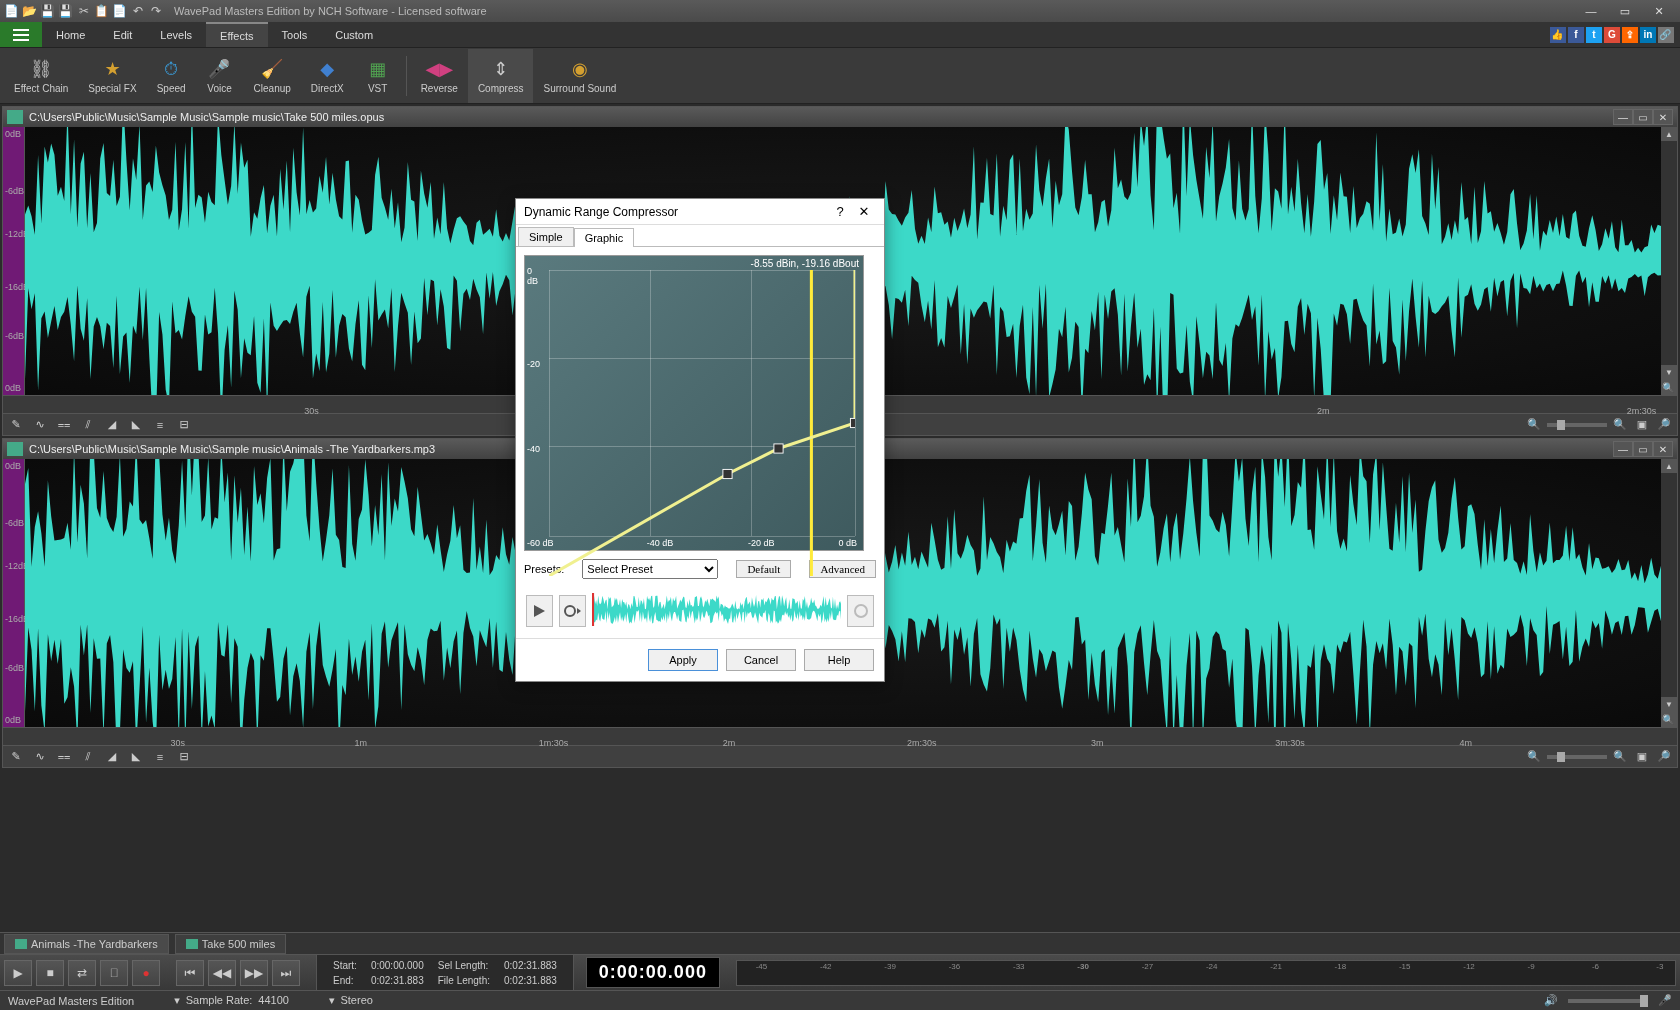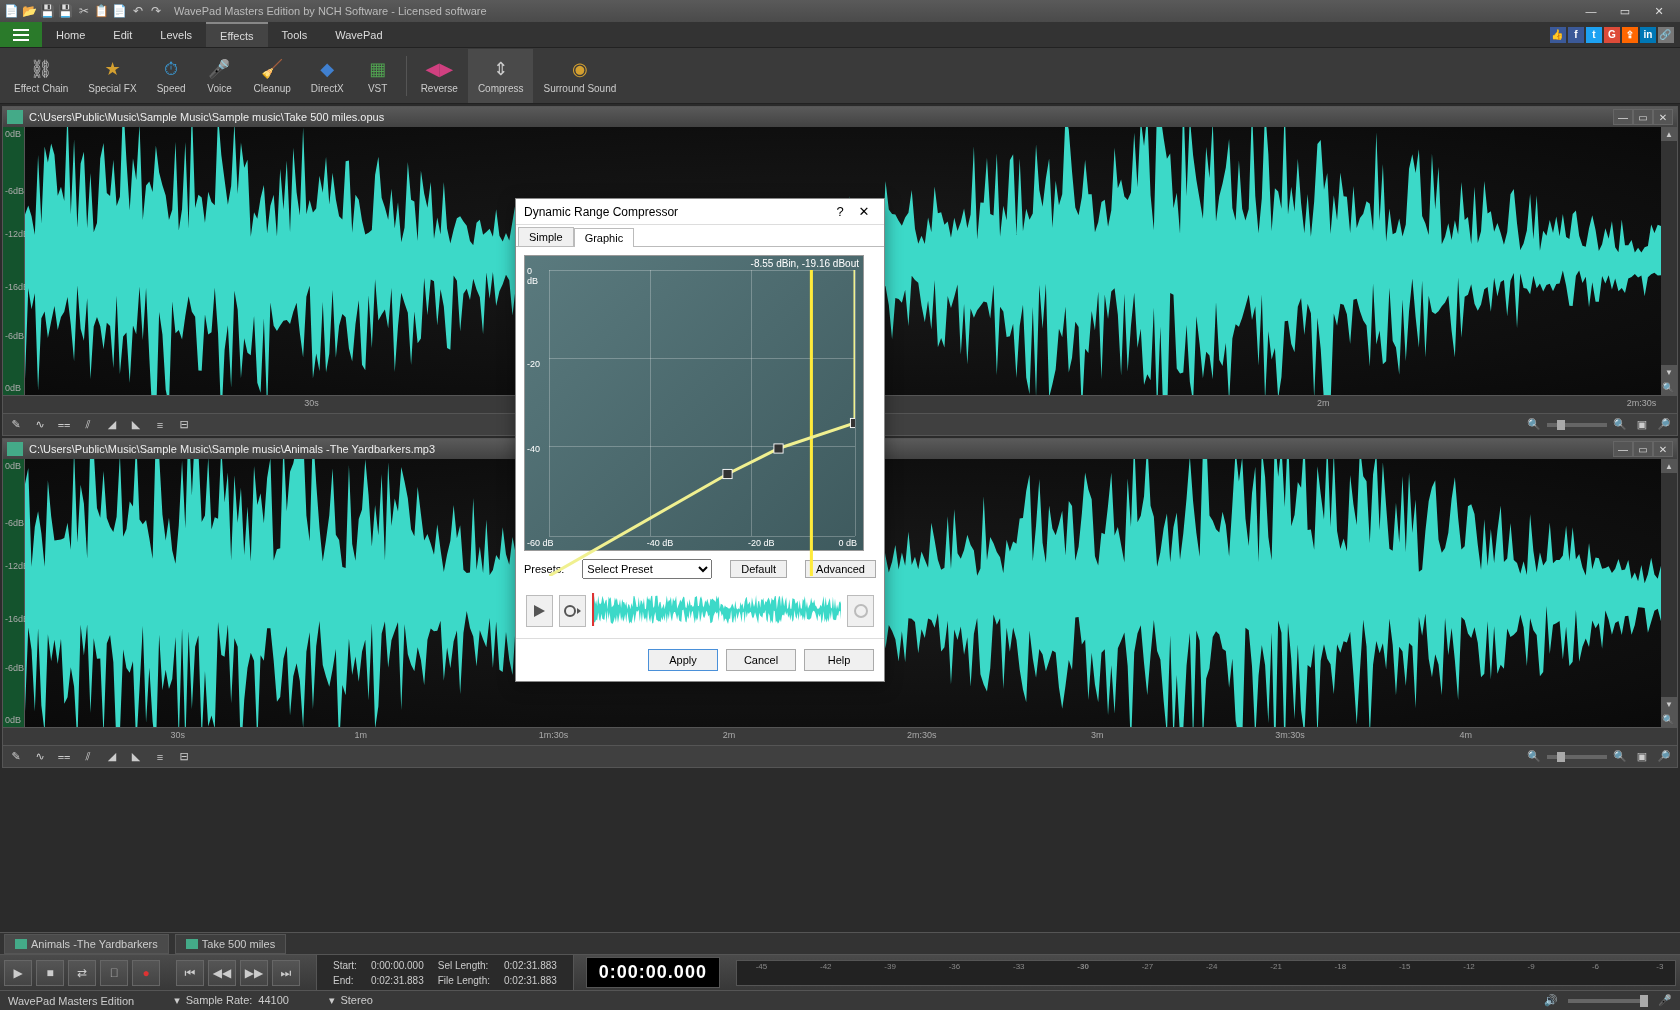--- a/index.html
+++ b/index.html
@@ -33,31 +33,31 @@
 .doc-area { position:absolute; top:104px; bottom:56px; left:0; right:0; overflow:hidden;}
 
 .file-panel { position:relative; background:#2e2e2e; margin:2px; border:1px solid #555;}
 .file-header { height:20px; background: linear-gradient(#5a5a5a,#424242); display:flex;align-items:center; padding:0 4px;}
 .file-header .icon-wave{width:16px;height:14px;background:#4a8; margin-right:6px;}
 .file-header .path{flex:1;color:#eee;font-size:11px;}
 .file-header .win-btns{display:flex;gap:0;}
 .file-header .wbtn{width:20px;height:16px;display:flex;align-items:center;justify-content:center;background:#555;border:1px solid #666;color:#ddd;font-size:10px;}
 
 .waveform-area { position:relative; background:#000; display:flex;}
-.db-scale { width:22px; background:#14532d; border-right:1px solid #555; position:relative;}
+.db-scale { width:22px; background:#701a75; border-right:1px solid #555; position:relative;}
 .db-scale span{position:absolute;left:2px;font-size:9px;color:#aaa;}
 .wave-canvas{flex:1;position:relative;background:radial-gradient(ellipse at center,#1a1a1a,#0a0a0a);overflow:hidden;}
 .wave-svg{width:100%;height:100%;}
 .v-scroll{width:16px;background:#444;display:flex;flex-direction:column;}
 .v-scroll .arr{height:14px;background:#555;display:flex;align-items:center;justify-content:center;font-size:8px;}
 .v-scroll .track{flex:1;background:#333;}
 .v-scroll .zoom{height:16px;background:#555;display:flex;align-items:center;justify-content:center;font-size:10px;}
 
 .time-ruler{height:18px;background:#3a3a3a;border-top:1px solid #555;position:relative;font-size:9px;color:#aaa;display:flex;}
-.time-ruler .tick{position:absolute;top:2px;}
+.time-ruler .tick{position:absolute;top:10px;}
 .tool-row{height:22px;background:#404040;border-top:1px solid #555;display:flex;align-items:center;padding:0 4px;gap:6px;}
 .tool-row .tr-btn{width:18px;height:16px;display:flex;align-items:center;justify-content:center;color:#ccc;font-size:11px;}
 .tool-row .right{margin-left:auto;display:flex;gap:4px;align-items:center;}
 .zoom-slider{width:60px;height:4px;background:#666;position:relative;}
 .zoom-slider::after{content:'';position:absolute;left:10px;top:-3px;width:8px;height:10px;background:#aaa;}
 
 
 .doc-tabs{position:absolute;bottom:56px;left:0;right:0;height:22px;background:#333;display:flex;align-items:center;padding:0 4px;gap:6px;border-top:1px solid #555;}
 .doc-tab{padding:3px 10px;background:#3e3e3e;border:1px solid #555;display:flex;align-items:center;gap:4px;font-size:11px;}
 .doc-tab.active{background:#4a4a4a;}
@@ -90,21 +90,21 @@
 .dlg-body{padding:8px;border-top:1px solid #bbb;}
 .graph-box{width:340px;height:296px;background:linear-gradient(135deg,#5a7a7e 0%,#3e5a5e 100%);position:relative;border:1px solid #999;}
 .graph-readout{position:absolute;top:2px;right:4px;color:#fff;font-size:10px;}
 .graph-grid{position:absolute;inset:14px 8px 14px 24px;}
 .graph-grid .hl{position:absolute;left:0;right:0;height:1px;background:rgba(255,255,255,0.25);}
 .graph-grid .vl{position:absolute;top:0;bottom:0;width:1px;background:rgba(255,255,255,0.25);}
 .graph-curve{position:absolute;inset:14px 8px 14px 24px;}
 .presets-row{display:flex;align-items:center;gap:18px;margin-top:8px;}
 .presets-row label{font-size:11px;}
 .presets-row select{flex:1;font-size:11px;height:20px;}
-.presets-row button{padding:2px 10px;font-size:11px;background:#f0f0f0;border:1px solid #aaa;}
+.presets-row button{padding:2px 10px;font-size:11px;background:#f0f0f0;border:1px solid #aaa;font-family:Liberation Serif, serif;}
 .preview-row{display:flex;align-items:center;gap:6px;margin-top:12px;padding:2px;}
 .pv-btn{width:32px;height:32px;background:#f0f0f0;border:1px solid #bbb;display:flex;align-items:center;justify-content:center;}|
 });
 .pv-wave{flex:1;height:32px;background:#000;border:1px solid #666;position:relative;overflow:hidden;}
 .pv-circle{width:32px;height:32px;background:#f0f0f0;border:1px solid #bbb;border-radius:0;display:flex;align-items:center;justify-content:center;}
 .dlg-buttons{display:flex;justify-content:flex-end;gap:8px;padding:10px;border-top:1px solid #ddd;background:#fff;}
 .dlg-buttons button{width:70px;height:22px;font-size:11px;background:#f0f0f0;border:1px solid #aaa;}
 .dlg-buttons button.primary{border:1px solid #4a90d9;}
 
 
@@ -135,21 +135,21 @@
 
 <div class="menubar">
   <div class="hamburger">
       <span></span>
     </div>
   <div class="menu-item">Home</div>
   <div class="menu-item">Edit</div>
   <div class="menu-item">Levels</div>
   <div class="menu-item active">Effects</div>
   <div class="menu-item">Tools</div>
-  <div class="menu-item">WavePad</div>
+  <div class="menu-item">Custom</div>
   <div style="flex:1"></div>
   <div class="social">
     <div class="social-icon" style="background:#3b5998">👍</div>
     <div class="social-icon" style="background:#3b5998">f</div>
     <div class="social-icon" style="background:#1da1f2">t</div>
     <div class="social-icon" style="background:#dd4b39">G</div>
     <div class="social-icon" style="background:#ff6600">⇪</div>
     <div class="social-icon" style="background:#0077b5">in</div>
     <div class="social-icon" style="background:#777">🔗</div>
   </div>

